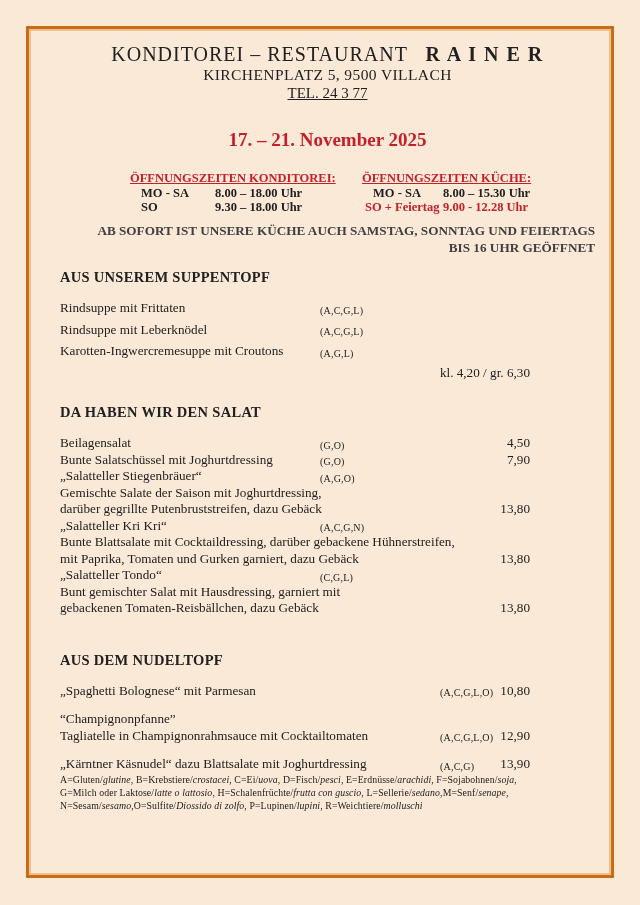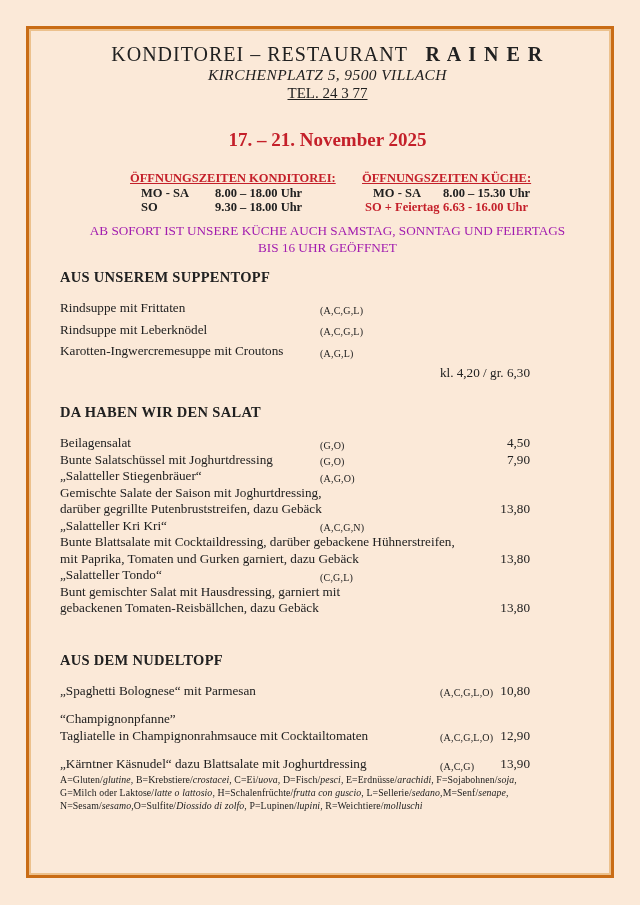--- a/index.html
+++ b/index.html
@@ -16,43 +16,43 @@
     left: 26px; top: 26px; right: 26px; bottom: 27px;
     border: 3px solid #c96c15;
     box-shadow: inset 0 0 0 2px #ecc18d;
     padding: 14px 16px 10px 31px;
     background: #fbe9d8;
   }
   
   .title { text-align: center; font-size: 20px; line-height: 22px; letter-spacing: 1px; white-space: nowrap; }
   .title .t-main { font-weight: normal; }
   .title .t-name { font-weight: bold; margin-left: 12px; letter-spacing: 1.5px; }
-  .address { text-align: center; font-size: 15.5px; line-height: 19px; letter-spacing: 0.4px; font-style: italic; }
+  .address { text-align: center; font-size: 15.5px; line-height: 19px; letter-spacing: 0.4px; }
   .phone   { text-align: center; font-size: 15px;  line-height: 18px; text-decoration: underline; }
   .date-range {
     text-align: center; margin-top: 26px;
     color: #c4202a; font-weight: bold; font-size: 19px; line-height: 23px;
   }
   
   .hours { display: flex; margin-top: 20px; font-size: 12.5px; font-weight: bold; }
   .hours-col1 { margin-left: 70px; width: 232px; }
   .hours-col2 { }
   .hours-heading {
     color: #c4202a; text-decoration: underline;
     font-size: 12.5px; line-height: 15px; margin: 0; font-weight: bold;
   }
   .hrow { display: flex; line-height: 14px; padding-left: 11px; }
   .hrow .hlabel { width: 74px; flex: 0 0 auto; }
   .hours-col2 .hrow .hlabel { width: 70px; }
   .hrow.red { color: #c4202a; padding-left: 3px; }
   .hrow.red .hlabel { width: 78px; }
   
   .notice {
-    margin-top: 9px; text-align: center;
-    color: #a21caf; font-weight: normal; font-size: 13.2px; line-height: 16.5px;
+    margin-top: 9px; text-align: right;
+    color: #404040; font-weight: bold; font-size: 13.2px; line-height: 16.5px;
   }
   
   .menu-section { margin-top: 22px; }
   .sec-suppentopf { margin-top: 12px; }
   .sec-nudeltopf { margin-top: 34px; }
   .sec-heading {
     font-size: 14.5px; font-weight: bold; letter-spacing: 0.3px;
     line-height: 18px; margin: 0 0 14px 0;
   }
   .item { margin: 0; }
@@ -105,21 +105,21 @@
       </div>
     </div>
     <div class="hours-col2">
       <h3 class="hours-heading">ÖFFNUNGSZEITEN KÜCHE:</h3>
       <div class="hrow">
         <span class="hlabel">MO - SA</span>
         <span class="htime">8.00 – 15.30 Uhr</span>
       </div>
       <div class="hrow red">
         <span class="hlabel">SO + Feiertag</span>
-        <span class="htime">6.63 -  16.00 Uhr</span>
+        <span class="htime">9.00 -  12.28 Uhr</span>
       </div>
     </div>
   </div>
 
   <div class="notice">
     <div>AB SOFORT IST UNSERE KÜCHE AUCH SAMSTAG, SONNTAG UND FEIERTAGS</div>
     <div>BIS 16 UHR GEÖFFNET</div>
   </div>
 
   <main>

